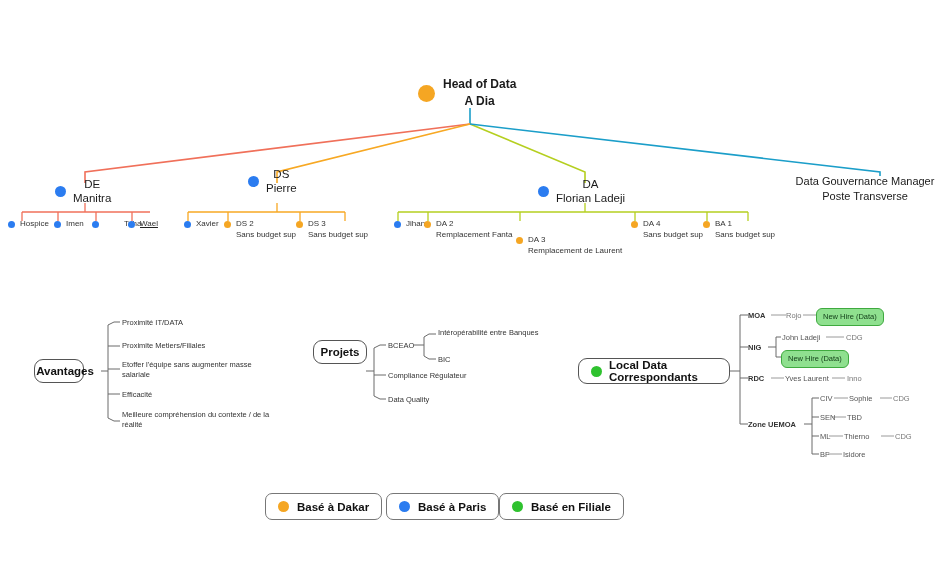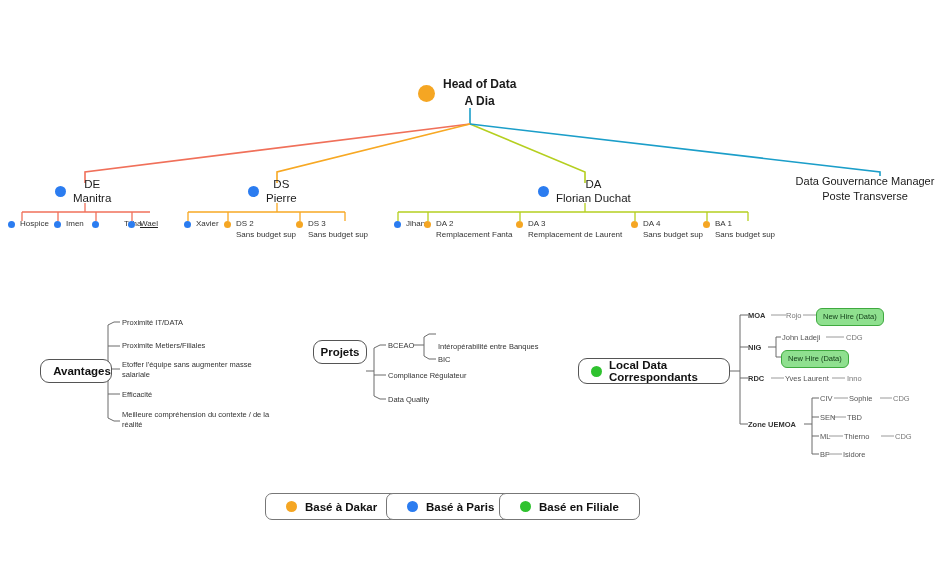--- a/index.html
+++ b/index.html
@@ -68,21 +68,21 @@
   }
 
   
   .legend-item {
     position:absolute;
     border:1.2px solid #777;
     border-radius:7px;
     background:#fff;
     height:27px;
     display:flex; align-items:center; gap:8px;
-    padding:0 20px;
+    padding:0 12px;
     font-size:11.5px; font-weight:bold; color:#111;
   }
 </style>
 </head>
 <body>
 
 <div id="stage">
 
   <svg id="wires" viewBox="0 0 950 588">
 
@@ -166,33 +166,33 @@
   </div>
 
   <div class="node l2" style="left:55px; top:177px;justify-content:flex-end;">
     <span class="dot dot-blue" style="width:11px;height:11px;"></span>
     <div class="l2text">
       <div class="l2title">DE</div>
       <div>Manitra</div>
     </div>
   </div>
 
-  <div class="node l2" style="left:248px; top:177px;">
+  <div class="node l2" style="left:248px; top:167px;">
     <span class="dot dot-blue" style="width:11px;height:11px;"></span>
     <div class="l2text">
       <div class="l2title">DS</div>
       <div>Pierre</div>
     </div>
   </div>
 
   <div class="node l2" style="left:538px; top:177px;">
     <span class="dot dot-blue" style="width:11px;height:11px;"></span>
     <div class="l2text">
       <div class="l2title">DA</div>
-      <div>Florian Duchat</div>
+      <div>Florian Ladeji</div>
     </div>
   </div>
 
   <div class="plain-node" style="left:785px; top:174px; width:160px;">
     <div>Data Gouvernance Manager</div>
     <div>Poste Transverse</div>
   </div>
 
   <div class="leaf" style="left:8px; top:219px;">
     <span class="dot dot-blue" style="width:7px;height:7px;margin-top:2px;"></span>
@@ -234,21 +234,21 @@
     <span class="dot dot-blue" style="width:7px;height:7px;margin-top:2px;"></span>
     <div class="ltxt"><span>Jihane</span></div>
   </div>
   <div class="leaf" style="left:424px; top:219px;">
     <span class="dot dot-orange" style="width:7px;height:7px;margin-top:2px;"></span>
     <div class="ltxt">
       <span>DA 2</span>
       <span class="sub">Remplacement Fanta</span>
     </div>
   </div>
-  <div class="leaf" style="left:516px; top:219px;">
+  <div class="leaf" style="left:516px; top:235px;">
     <span class="dot dot-orange" style="width:7px;height:7px;margin-top:2px;"></span>
     <div class="ltxt">
       <span>DA 3</span>
       <span class="sub">Remplacement de Laurent</span>
     </div>
   </div>
   <div class="leaf" style="left:631px; top:219px;">
     <span class="dot dot-orange" style="width:7px;height:7px;margin-top:2px;"></span>
     <div class="ltxt">
       <span>DA 4</span>
@@ -256,36 +256,36 @@
     </div>
   </div>
   <div class="leaf" style="left:703px; top:219px;">
     <span class="dot dot-orange" style="width:7px;height:7px;margin-top:2px;"></span>
     <div class="ltxt">
       <span>BA 1</span>
       <span class="sub">Sans budget sup</span>
     </div>
   </div>
 
-  <div class="rbox" style="left:40px; top:359px; width:72px; height:24px; font-size:11.5px;padding-left:24px;">
+  <div class="rbox" style="left:34px; top:359px; width:50px; height:24px; font-size:11.5px;padding-left:24px;">
     <span>Avantages</span>
   </div>
   <div class="litem" style="left:122px; top:318px; width:165px;">Proximité IT/DATA</div>
   <div class="litem" style="left:122px; top:341px; width:165px;">Proximite Metiers/Filiales</div>
   <div class="litem" style="left:122px; top:360px; width:150px;">Etoffer l'équipe sans augmenter masse salariale</div>
   <div class="litem" style="left:122px; top:390px; width:165px;">Efficacité</div>
   <div class="litem" style="left:122px; top:410px; width:155px;">Meilleure compréhension du contexte / de la réalité</div>
 
   <div class="rbox" style="left:313px; top:340px; width:54px; height:24px; font-size:11.5px;">
     <span>Projets</span>
   </div>
   <div class="litem" style="left:388px; top:341px;">BCEAO</div>
   <div class="litem" style="left:388px; top:371px;">Compliance Régulateur</div>
   <div class="litem" style="left:388px; top:395px;">Data Quality</div>
-  <div class="litem" style="left:438px; top:342px;">Intéropérabilité entre Banques</div>
+  <div class="litem" style="left:438px; top:328px;">Intéropérabilité entre Banques</div>
   <div class="litem" style="left:438px; top:355px;">BIC</div>
 
   <div class="rbox" style="left:578px; top:358px; width:152px; height:26px; font-size:11.5px; justify-content:flex-start; gap:7px;">
     <span class="dot dot-green" style="width:11px;height:11px;"></span>
     <span>Local Data Correspondants</span>
   </div>
 
   <div class="litem b" style="left:748px; top:311px;">MOA</div>
   <div class="litem" style="left:786px; top:311px; color:#777;">Rojo</div>
   <div class="pill" style="left:816px; top:308px;">New Hire (Data)</div>

